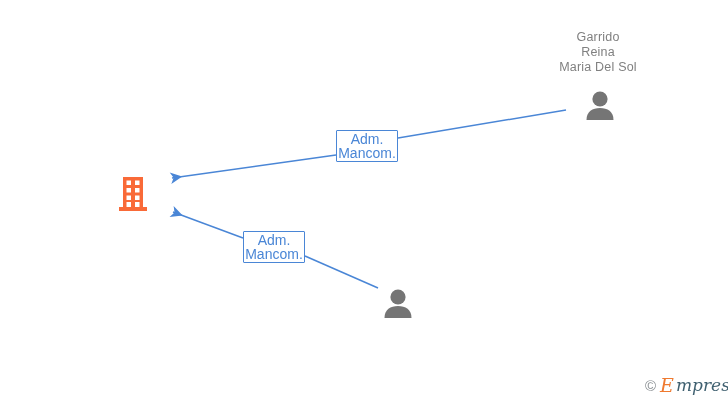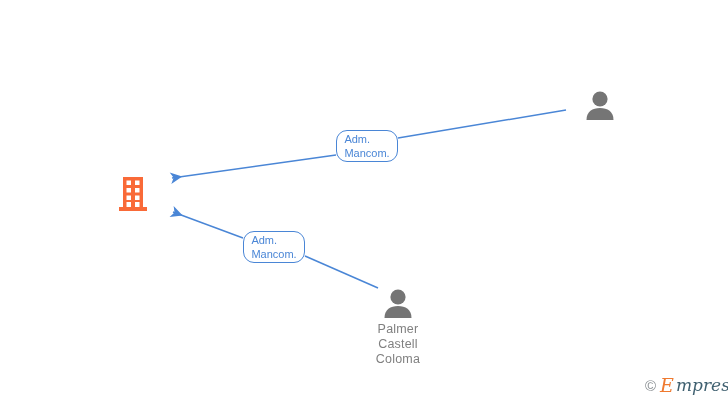--- a/index.html
+++ b/index.html
@@ -45,26 +45,26 @@
   }
   .company-icon {
     position: absolute;
     width: 32px;
     height: 36px;
   }
   .edge-box {
     position: absolute;
     box-sizing: border-box;
     border: 1.4px solid #4a86d6;
-    border-radius: 11px;
+    border-radius: 1px;
     background: #ffffff;
     color: #4a86d6;
-    font-size: 11px;
+    font-size: 14px;
     line-height: 14px;
-    text-align: left;
+    text-align: center;
     display: flex;
     flex-direction: column;
     align-items: center;
     justify-content: center;
     white-space: pre-line;
   }
   .watermark {
     position: absolute;
     display: flex;
     align-items: center;
@@ -117,34 +117,34 @@
     <rect x="9.5" y="4.5" width="4.5" height="4.5" fill="#ffffff"></rect>
     <rect x="18" y="4.5" width="4.5" height="4.5" fill="#ffffff"></rect>
     <rect x="9.5" y="12" width="4.5" height="4.5" fill="#ffffff"></rect>
     <rect x="18" y="12" width="4.5" height="4.5" fill="#ffffff"></rect>
     <rect x="9.5" y="19.5" width="4.5" height="4.5" fill="#ffffff"></rect>
     <rect x="18" y="19.5" width="4.5" height="4.5" fill="#ffffff"></rect>
     <rect x="9.5" y="26" width="4.5" height="5" fill="#ffffff"></rect>
     <rect x="18" y="26" width="4.5" height="5" fill="#ffffff"></rect>
   </svg>
 
+  <div class="node-label" style="left:528px; top:30px; width:140px;">Garrido
+Reina
+Maria Del Sol</div>
 
   <svg class="person-icon" style="left:583px; top:90px;" viewBox="0 0 34 30" xmlns="http://www.w3.org/2000/svg">
     <circle cx="17" cy="9" r="7.6" fill="#757575"></circle>
     <path d="M 3.5,30 C 3.5,21.5 9.5,18 17,18 C 24.5,18 30.5,21.5 30.5,30 Z" fill="#757575"></path>
   </svg>
 
   <svg class="person-icon" style="left:381px; top:288px;" viewBox="0 0 34 30" xmlns="http://www.w3.org/2000/svg">
     <circle cx="17" cy="9" r="7.6" fill="#757575"></circle>
     <path d="M 3.5,30 C 3.5,21.5 9.5,18 17,18 C 24.5,18 30.5,21.5 30.5,30 Z" fill="#757575"></path>
   </svg>
 
-  <div class="node-label" style="left:328px; top:322px; width:140px;">Palmer
-Castell
-Coloma</div>
 
   <div class="edge-box" style="left:336px; top:130px; width:62px; height:32px;">Adm.
 Mancom.</div>
 
   <div class="edge-box" style="left:243px; top:231px; width:62px; height:32px;">Adm.
 Mancom.</div>
 
   <div class="watermark" style="left:645px; top:376px;">
     <span class="wm-c">©</span>
     <span class="wm-e">E</span>

